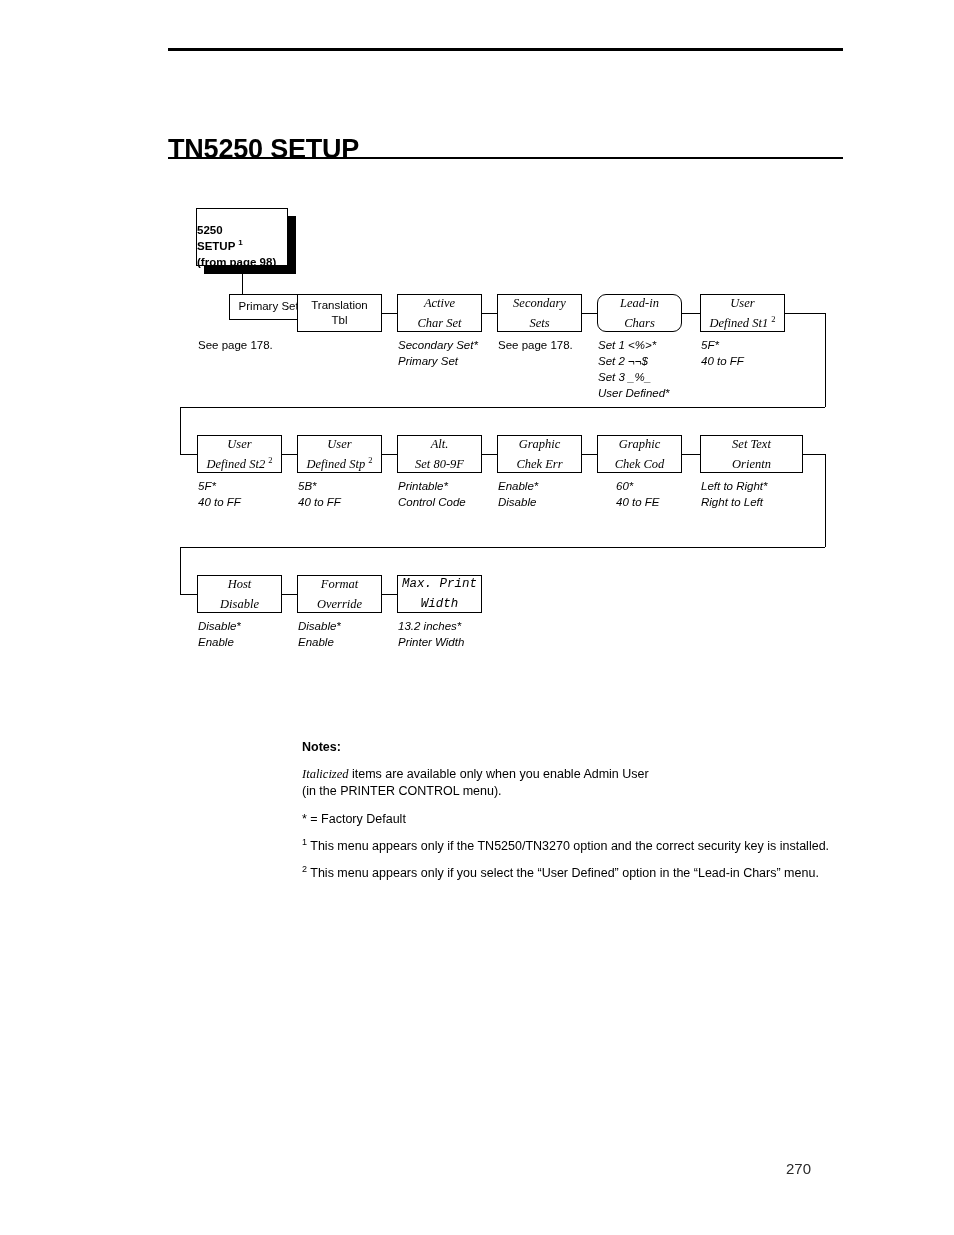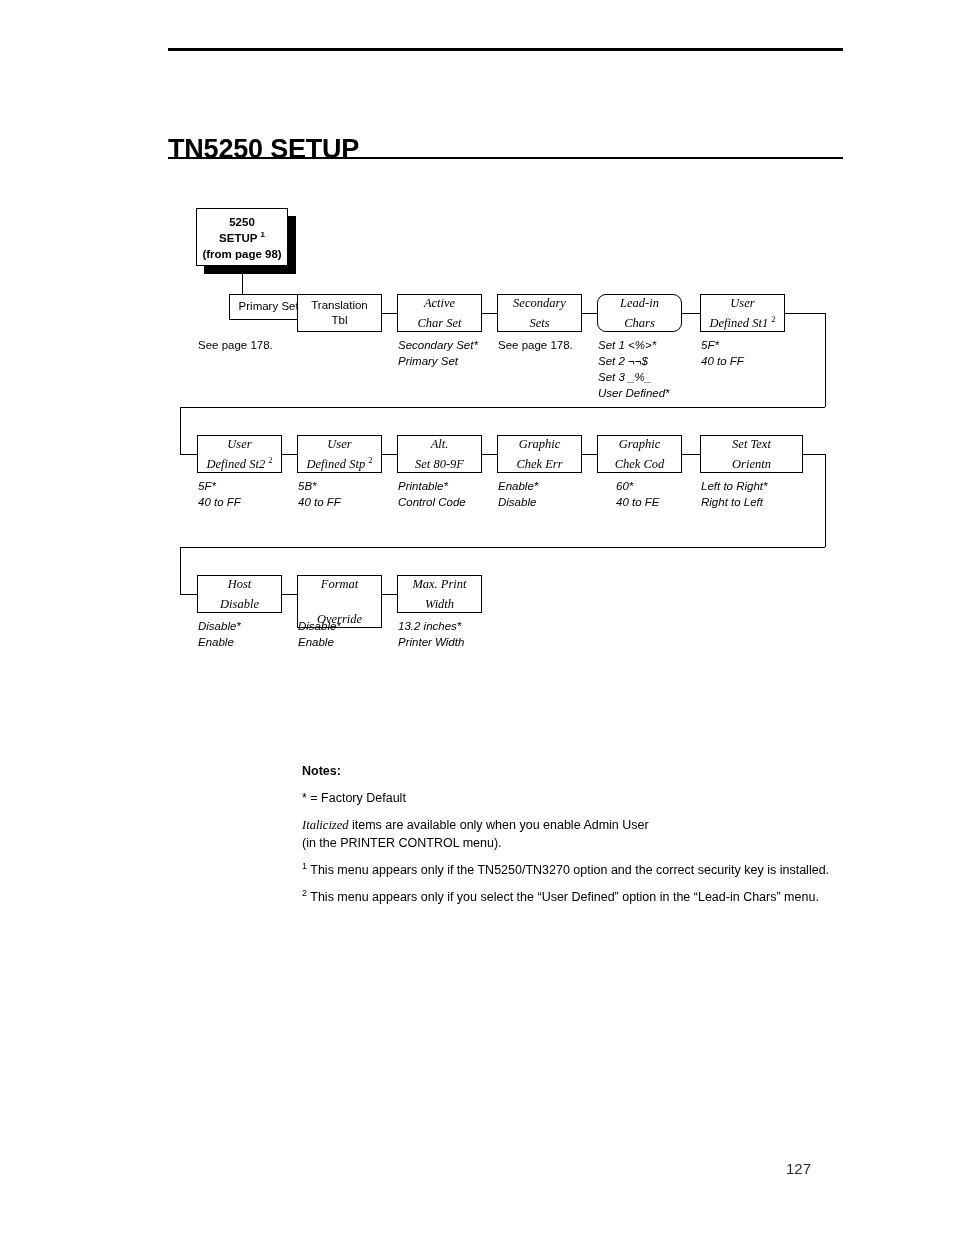--- a/index.html
+++ b/index.html
@@ -59,25 +59,24 @@
     width: 954px;
     height: 700px;
   }
 
   
   .root-node {
     position: absolute;
     box-sizing: border-box;
     border: 1.5px solid #000;
     background: #fff;
-    text-align: center;
     font-size: 11.5px;
     font-weight: bold;
     line-height: 1.38;
-    padding-top: 6px;
+    padding-top: 14px;
     z-index: 3;
   }
   .root-shadow {
     position: absolute;
     background: #000;
     z-index: 2;
   }
   .root-node sup {
     font-size: 8px;
     vertical-align: super;
@@ -136,21 +135,20 @@
   #notes {
     position: absolute;
     left: 302px;
     top: 740px;
     width: 560px;
   }
   #notes .notes-title {
     font-size: 12.5px;
     font-weight: bold;
     margin-bottom: 12px;
-    margin-top: 24px;
   }
   #notes .note-line {
     font-size: 12.5px;
     line-height: 1.38;
     margin-bottom: 10px;
   }
   #notes .note-line .ital-serif {
     font-family: "Liberation Serif", serif;
     font-style: italic;
   }
@@ -266,43 +264,43 @@
     <div class="hline" style="left: 180px; top: 547px; width: 645px;"></div>
     <div class="vline" style="left: 180px; top: 547px; height: 47px;"></div>
     <div class="hline" style="left: 180px; top: 594px; width: 17px;"></div>
     <div class="node italic" style="left: 197px; top: 575px; width: 85px; height: 38px;">
       <span>Host</span>
       <span class="l2">Disable</span>
     </div>
     <div class="hline" style="left: 282px; top: 594px; width: 15px;"></div>
     <div class="opts italic" style="left: 198px; top: 619px;">Disable*
 Enable</div>
-    <div class="node italic" style="left: 297px; top: 575px; width: 85px; height: 53px;">
+    <div class="node italic" style="left: 297px; top: 575px; width: 85px; height: 38px;">
       <span>Format</span>
       <span class="l2">Override</span>
     </div>
     <div class="hline" style="left: 382px; top: 594px; width: 15px;"></div>
     <div class="opts italic" style="left: 298px; top: 619px;">Disable*
 Enable</div>
-    <div class="node italic" style="left: 397px; top: 575px; width: 85px; height: 38px;">
+    <div class="node italic" style="left: 397px; top: 575px; width: 85px; height: 38px; font-family: Liberation Mono, monospace;">
       <span>Max. Print</span>
       <span class="l2">Width</span>
     </div>
     <div class="opts italic" style="left: 398px; top: 619px;">13.2 inches*
 Printer Width</div>
   </div>
 
 <div id="notes">
   <div class="notes-title">Notes:</div>
-  <div class="note-line">* = Factory Default</div>
   <div class="note-line">
     <span class="ital-serif">Italicized</span><span> items are available only when you enable Admin User</span><br>
     <span>(in the PRINTER CONTROL menu).</span>
   </div>
+  <div class="note-line">* = Factory Default</div>
   <div class="note-line">
     <sup>1</sup><span> This menu appears only if the TN5250/TN3270 option and the correct security key is installed.</span>
   </div>
   <div class="note-line">
     <sup>2</sup><span> This menu appears only if you select the “User Defined” option in the “Lead-in Chars” menu.</span>
   </div>
 </div>
 
-<div id="page-number">127</div>
+<div id="page-number">270</div>
 
 </body></html>

